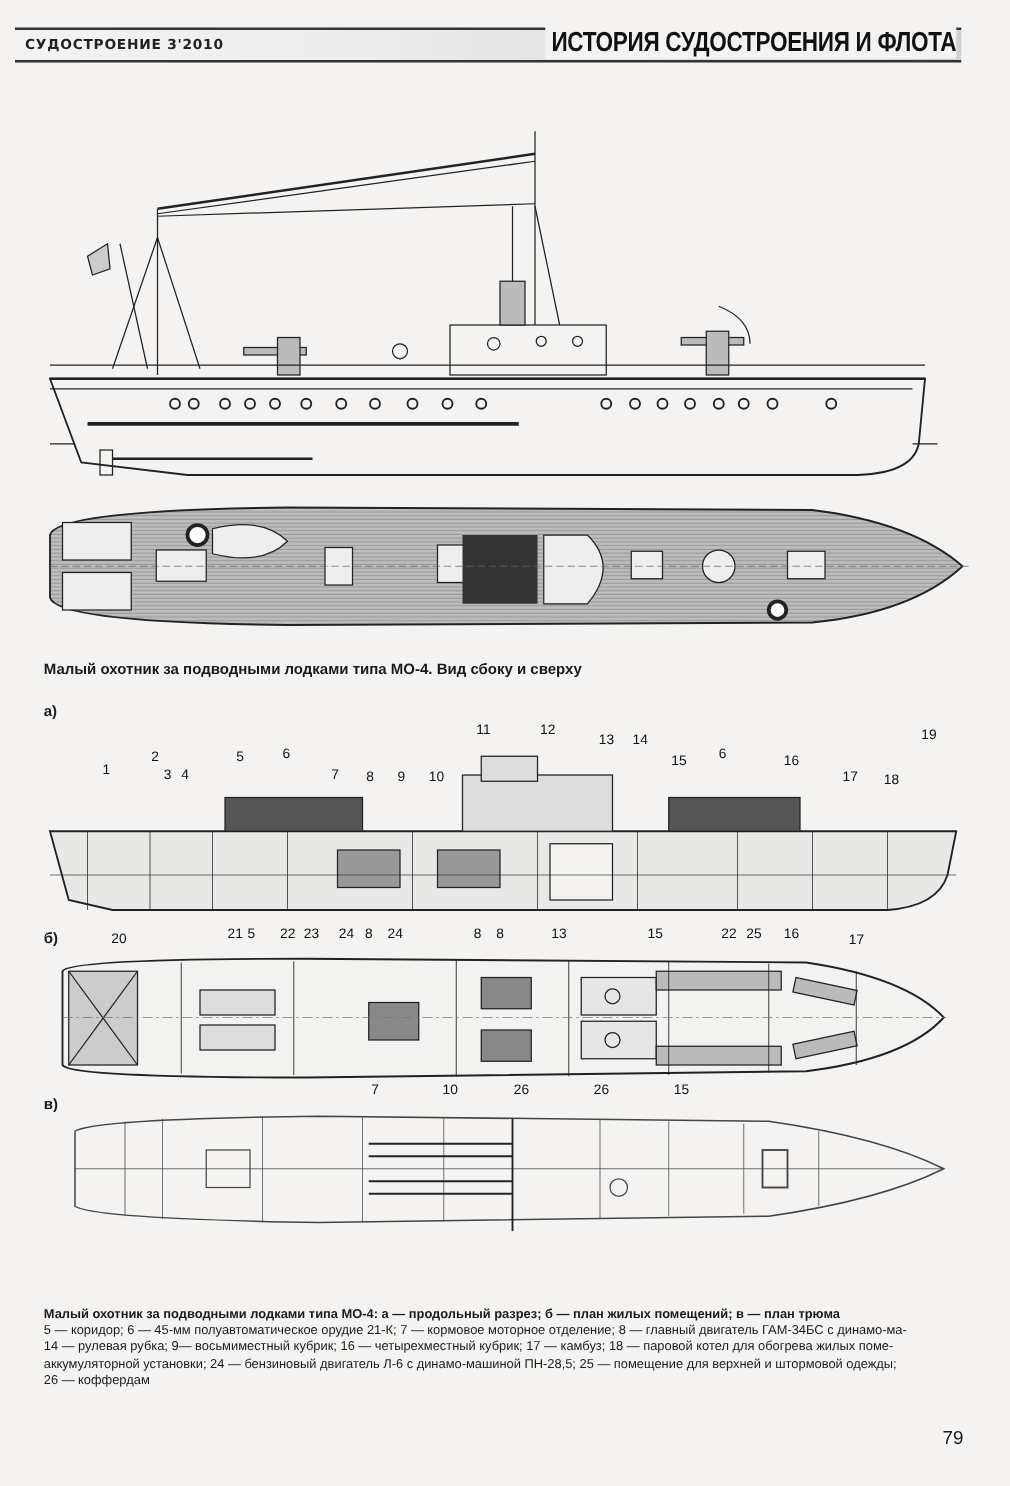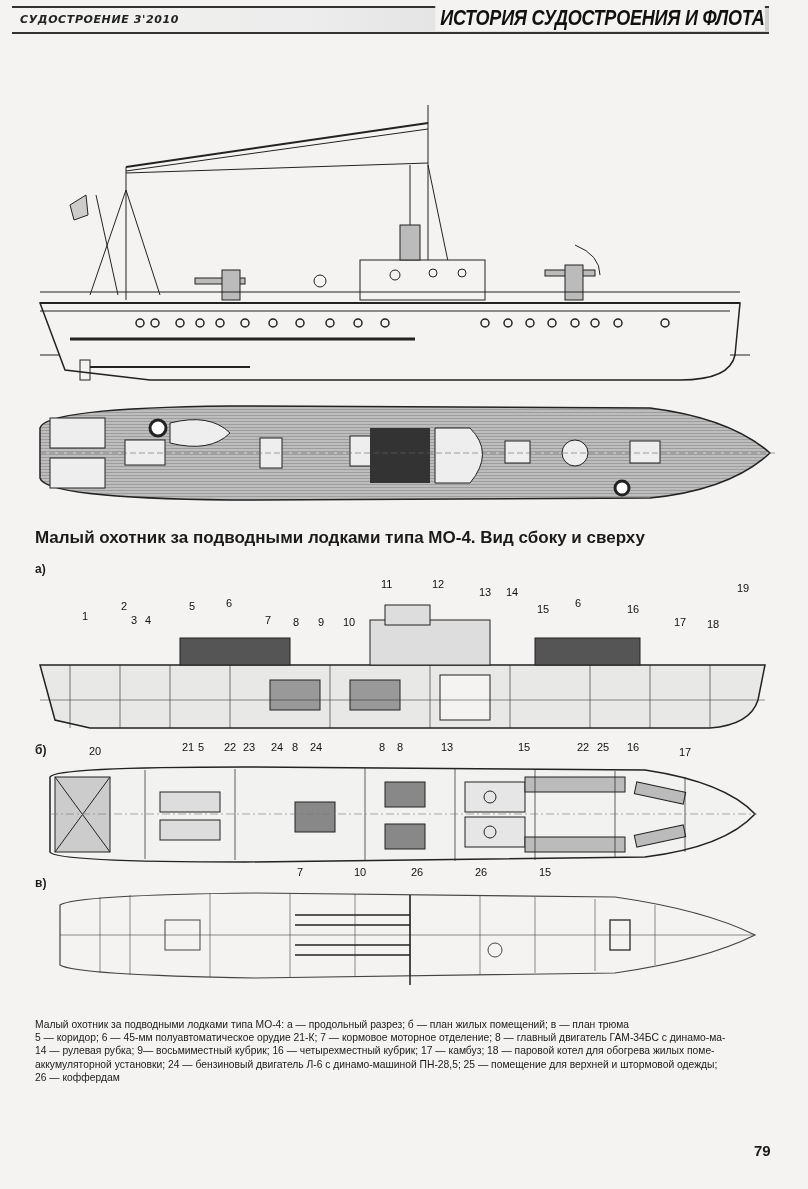--- a/index.html
+++ b/index.html
@@ -4,58 +4,57 @@
 <style>
   html, body { margin: 0; padding: 0; }
   body {
     width: 808px; height: 1189px; overflow: hidden;
     background: #f4f3f1;
     font-family: "DejaVu Sans", sans-serif;
     color: #1a1a1a;
     position: relative;
   }
   .header {
-    position: absolute; left: 12px; top: 6px; width: 757px; height: 24px;
+    position: absolute; left: 12px; top: 22px; width: 757px; height: 24px;
     border-top: 2px solid #333; border-bottom: 2px solid #333;
     background: linear-gradient(to right, #f4f3f1 0%, #ececec 40%, #d0d0d0 100%);
-    font-style: italic;
   }
   .hdr-left {
     position: absolute; left: 8px; top: 5px;
     font-family: "DejaVu Sans", sans-serif; font-weight: bold;
     font-size: 11px; letter-spacing: 0.6px; color: #222;
   }
   .hdr-right {
     position: absolute; right: 4px; top: -3px;
     font-family: "Liberation Sans", sans-serif; font-weight: bold;
     font-size: 22px; color: #111; letter-spacing: -0.3px;
     transform: scaleX(0.82); transform-origin: right center;
     background: #f4f3f1; padding-left: 6px;
   }
   .drawing { position: absolute; }
   .caption-top {
     position: absolute; left: 35px; top: 528px;
-    font-family: "Liberation Sans", sans-serif; font-weight: bold; font-size: 17px;
+    font-family: "Liberation Sans", sans-serif; font-weight: bold; font-size: 12px;
   }
   .sect-label {
     position: absolute; font-family: "Liberation Sans", sans-serif;
     font-weight: bold; font-size: 12px;
   }
   .callout {
     position: absolute; font-family: "Liberation Sans", sans-serif;
     font-size: 11px; color: #111;
   }
   .legend {
     position: absolute; left: 35px; top: 1018px; width: 760px;
     font-family: "Liberation Sans", sans-serif; font-size: 10.3px; line-height: 13.2px;
   }
-  .legend .title { font-weight: normal; }
+  .legend .title { font-weight: bold; margin-top: 27px; }
   .page-num {
     position: absolute; left: 754px; top: 1142px;
-    font-family: "Liberation Sans", sans-serif; font-weight: bold; font-size: 15px;
+    font-family: "Liberation Sans", sans-serif; font-weight: normal; font-size: 15px;
   }
 </style>
 </head>
 <body>
 
 <div class="header">
   <span class="hdr-left">СУДОСТРОЕНИЕ 3'2010</span>
   <span class="hdr-right">ИСТОРИЯ СУДОСТРОЕНИЯ И ФЛОТА</span>
 </div>
 

